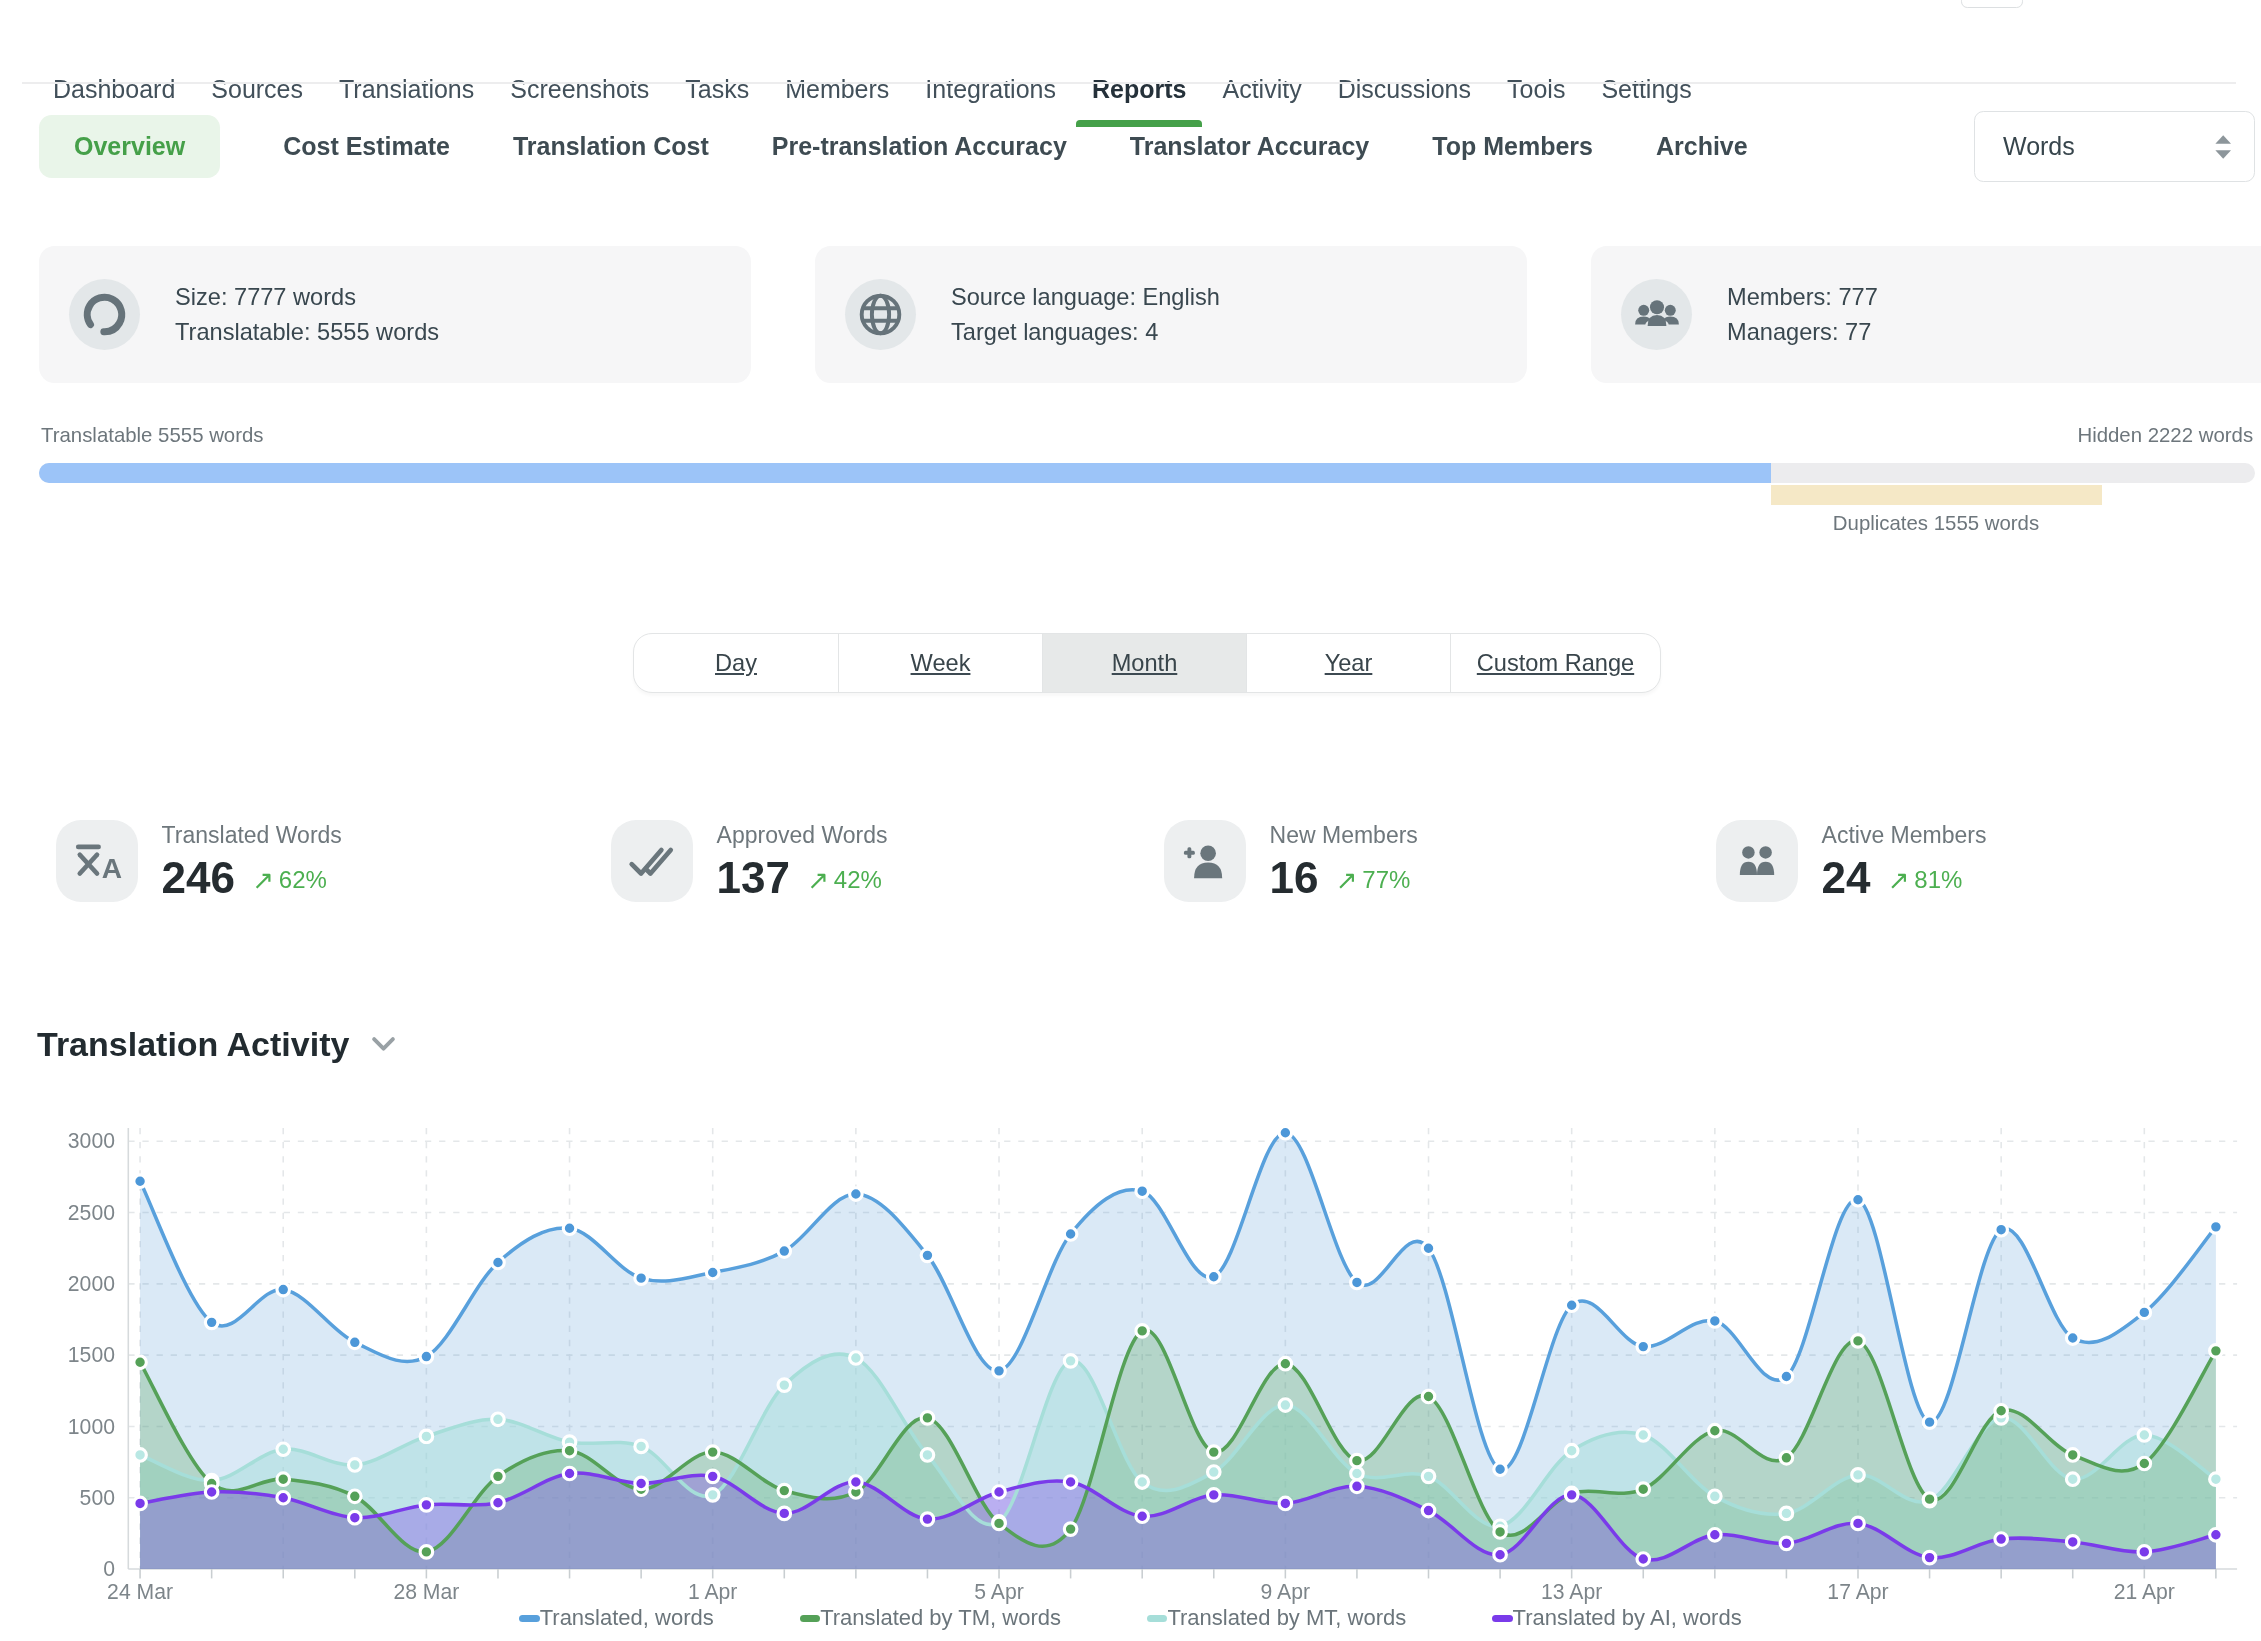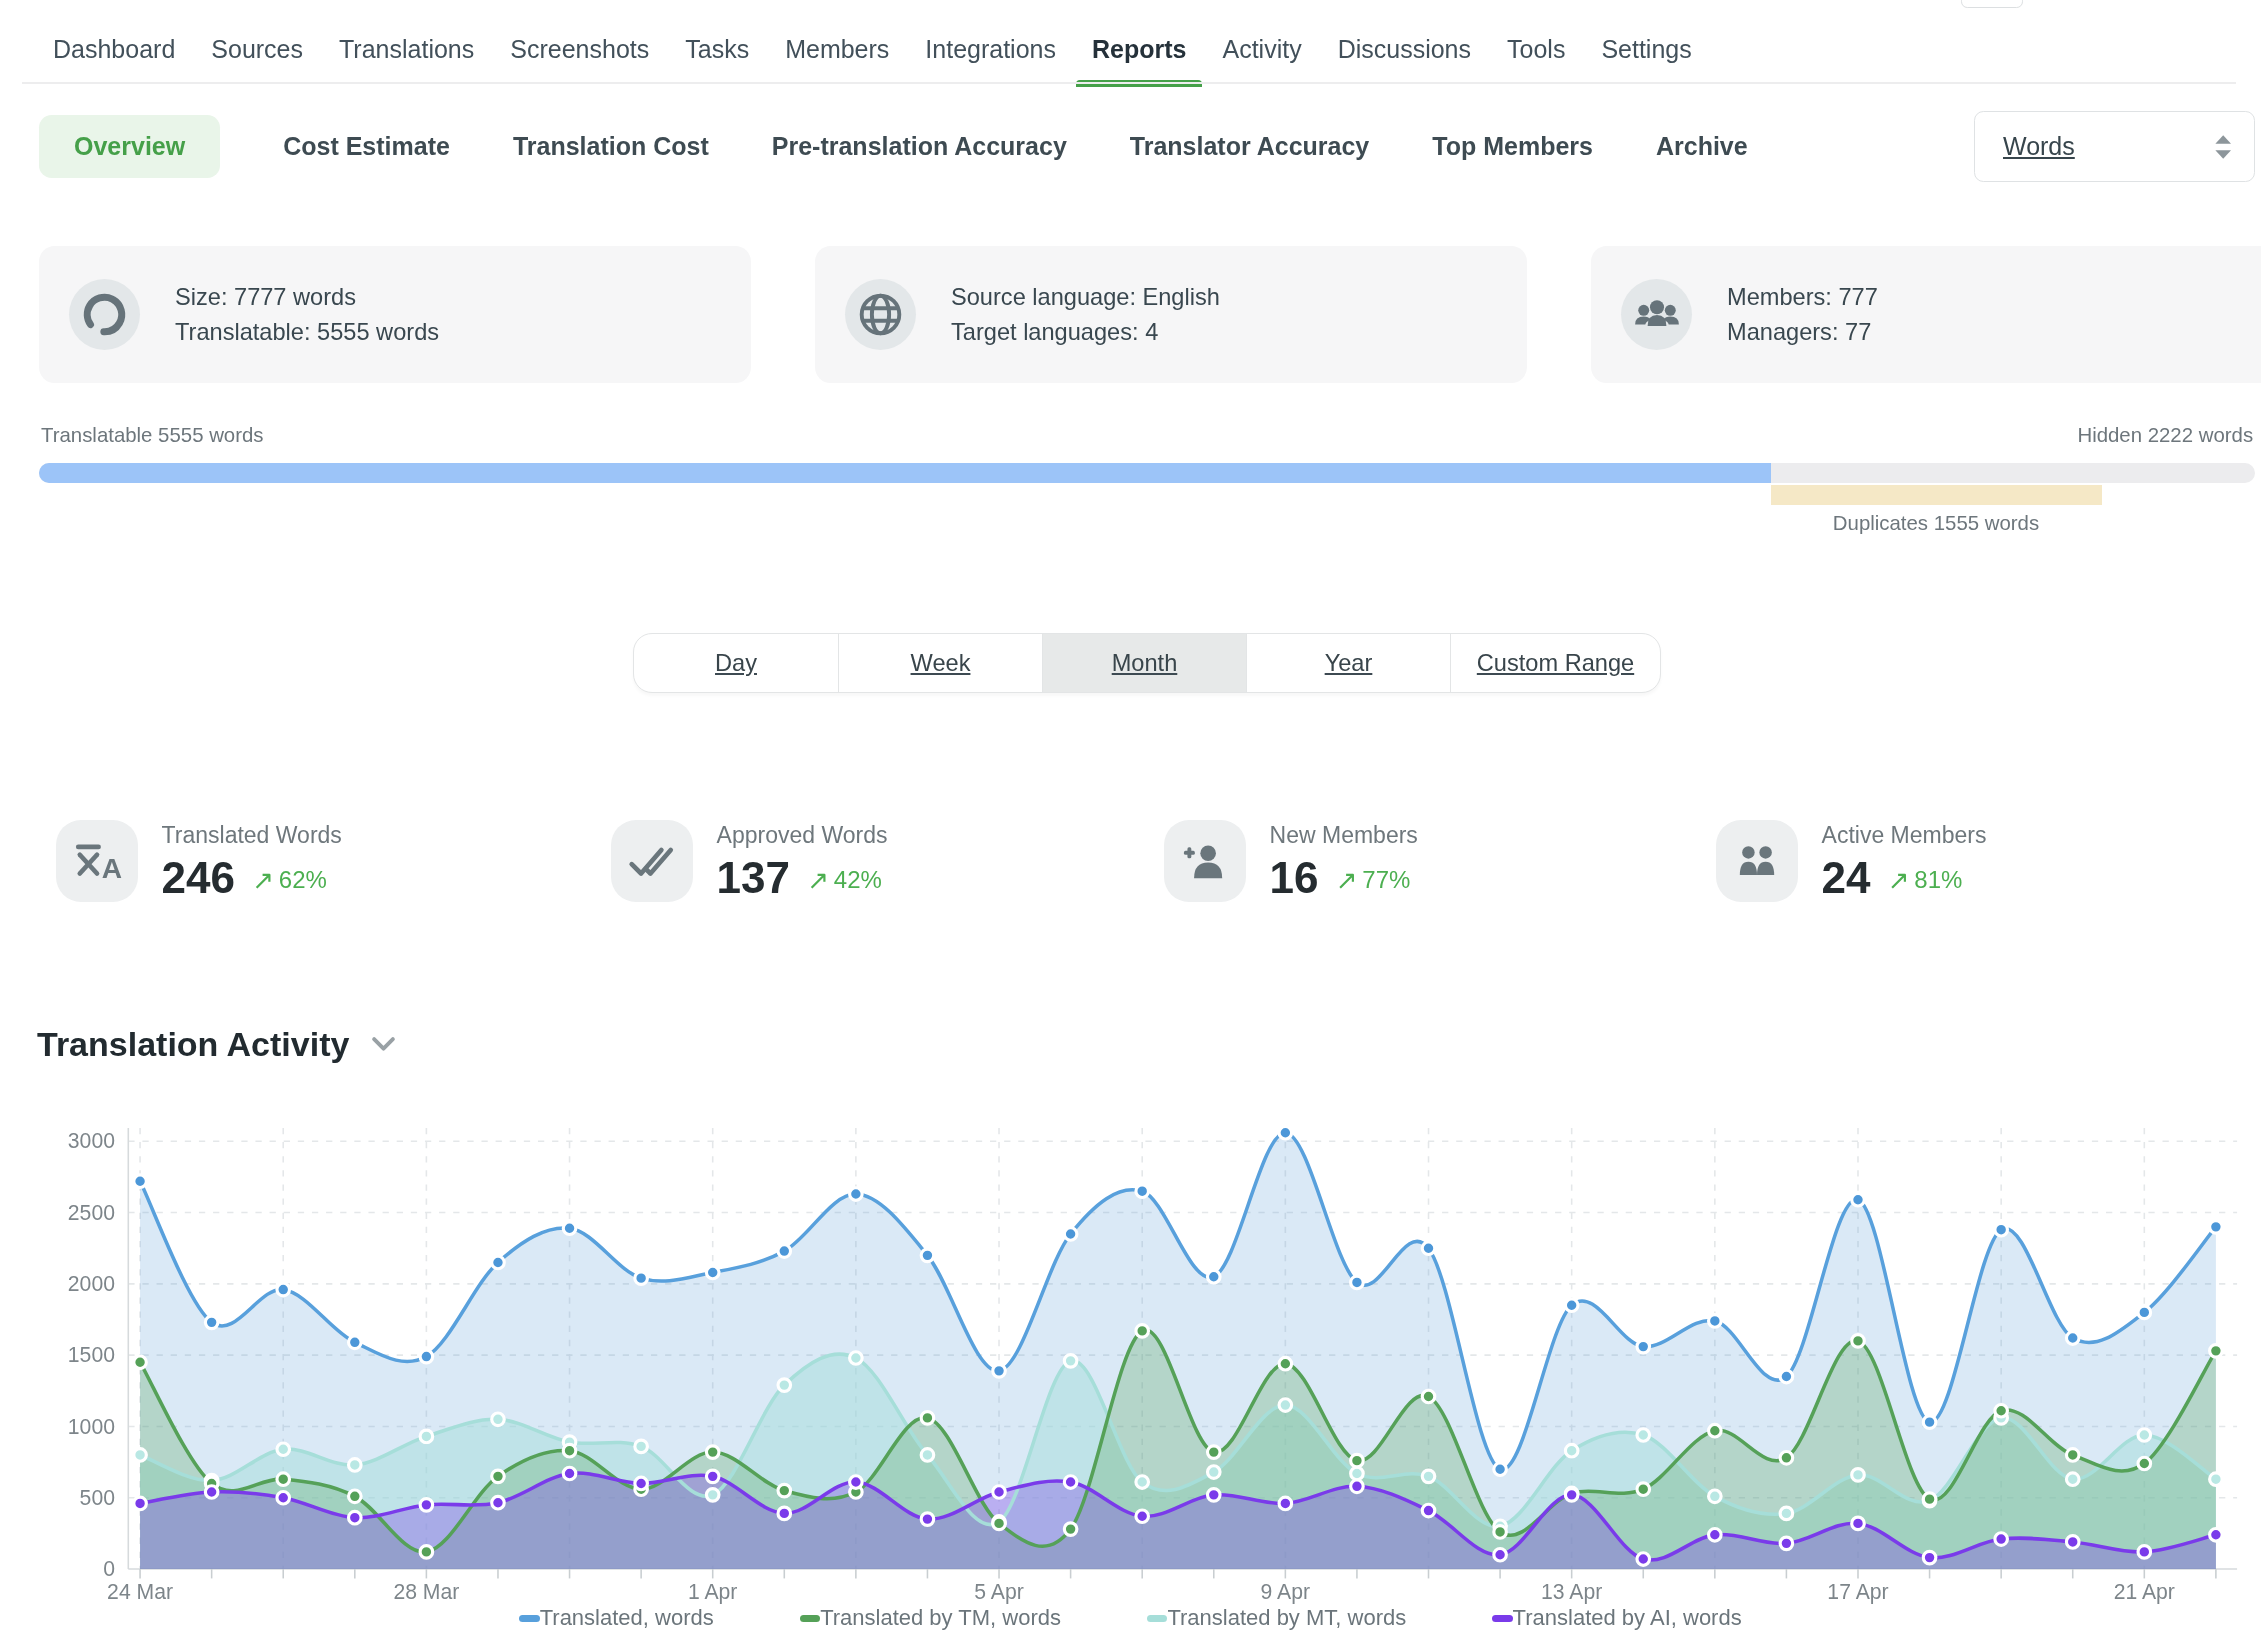--- a/index.html
+++ b/index.html
@@ -1,31 +1,31 @@
 <!DOCTYPE html>
 <html style="font-size:12.6px"><head>
 <meta charset="utf-8">
 <style>
   html,body{margin:0;padding:0;background:#fff;}
   body{font-family:"Liberation Sans", sans-serif;color:#3d4a52;}
   #root{position:relative;width:2261px;height:1642px;background:#fff;overflow:hidden;}
 
   
   .topnav{position:absolute;left:53px;top:35px;display:flex;gap:36px;font-size:25px;color:#42505a;white-space:nowrap;}
-  .topnav .item{position:relative;cursor:pointer;}
+  .topnav .item{position:relative;cursor:pointer;margin-top:40px;}
   .topnav .item.active{color:#25313a;font-weight:bold;}
   .active-underline{position:absolute;left:-15.7px;right:-15.7px;top:45px;height:7px;background:#45a049;border-radius:3.9px 3.9px 0 0;}
   .header-border{position:absolute;left:22px;top:82px;width:2214px;height:2.4px;background:#ededee;}
   .clip-pill{position:absolute;left:1961px;top:-6.3px;width:60px;height:12.6px;background:#fff;border:1.6px solid #dcdfe1;border-radius:6.3px;}
 
   
   .subnav{position:absolute;left:39px;top:115px;display:flex;align-items:center;gap:63px;font-size:25px;color:#3e4b52;white-space:nowrap;font-weight:bold;}
   .pill{background:#e9f5e9;color:#45a049;border-radius:12.6px;padding:0 35px;height:63px;display:flex;align-items:center;cursor:pointer;}
   .subnav .link{cursor:pointer;}
-  .words-select{position:absolute;left:1974px;top:111px;width:281px;height:71px;border:1.6px solid #dfe2e4;border-radius:9.4px;background:#fff;display:flex;align-items:center;justify-content:space-between;padding:0 20.4px 0 28px;font-size:25px;color:#37454c;box-sizing:border-box;cursor:pointer;text-decoration:underline;}
+  .words-select{position:absolute;left:1974px;top:111px;width:281px;height:71px;border:1.6px solid #dfe2e4;border-radius:9.4px;background:#fff;display:flex;align-items:center;justify-content:space-between;padding:0 20.4px 0 28px;font-size:25px;color:#37454c;box-sizing:border-box;cursor:pointer;}
 
   
   .cards{position:absolute;left:39px;top:246px;display:flex;gap:64px;}
   .card{width:712px;height:137px;background:#f6f6f7;border-radius:15.7px;display:flex;align-items:center;padding-left:30px;box-sizing:border-box;}
   .card-icon{width:71px;height:71px;border-radius:50%;background:#e3e7e9;display:flex;align-items:center;justify-content:center;margin-right:35px;flex:none;}
   .card-lines{font-size:23.6px;color:#39474f;line-height:35px;}
 
   
   .prog-label{position:absolute;top:424px;font-size:20.4px;color:#6d767c;}
   .prog-label.left{left:41px;}

